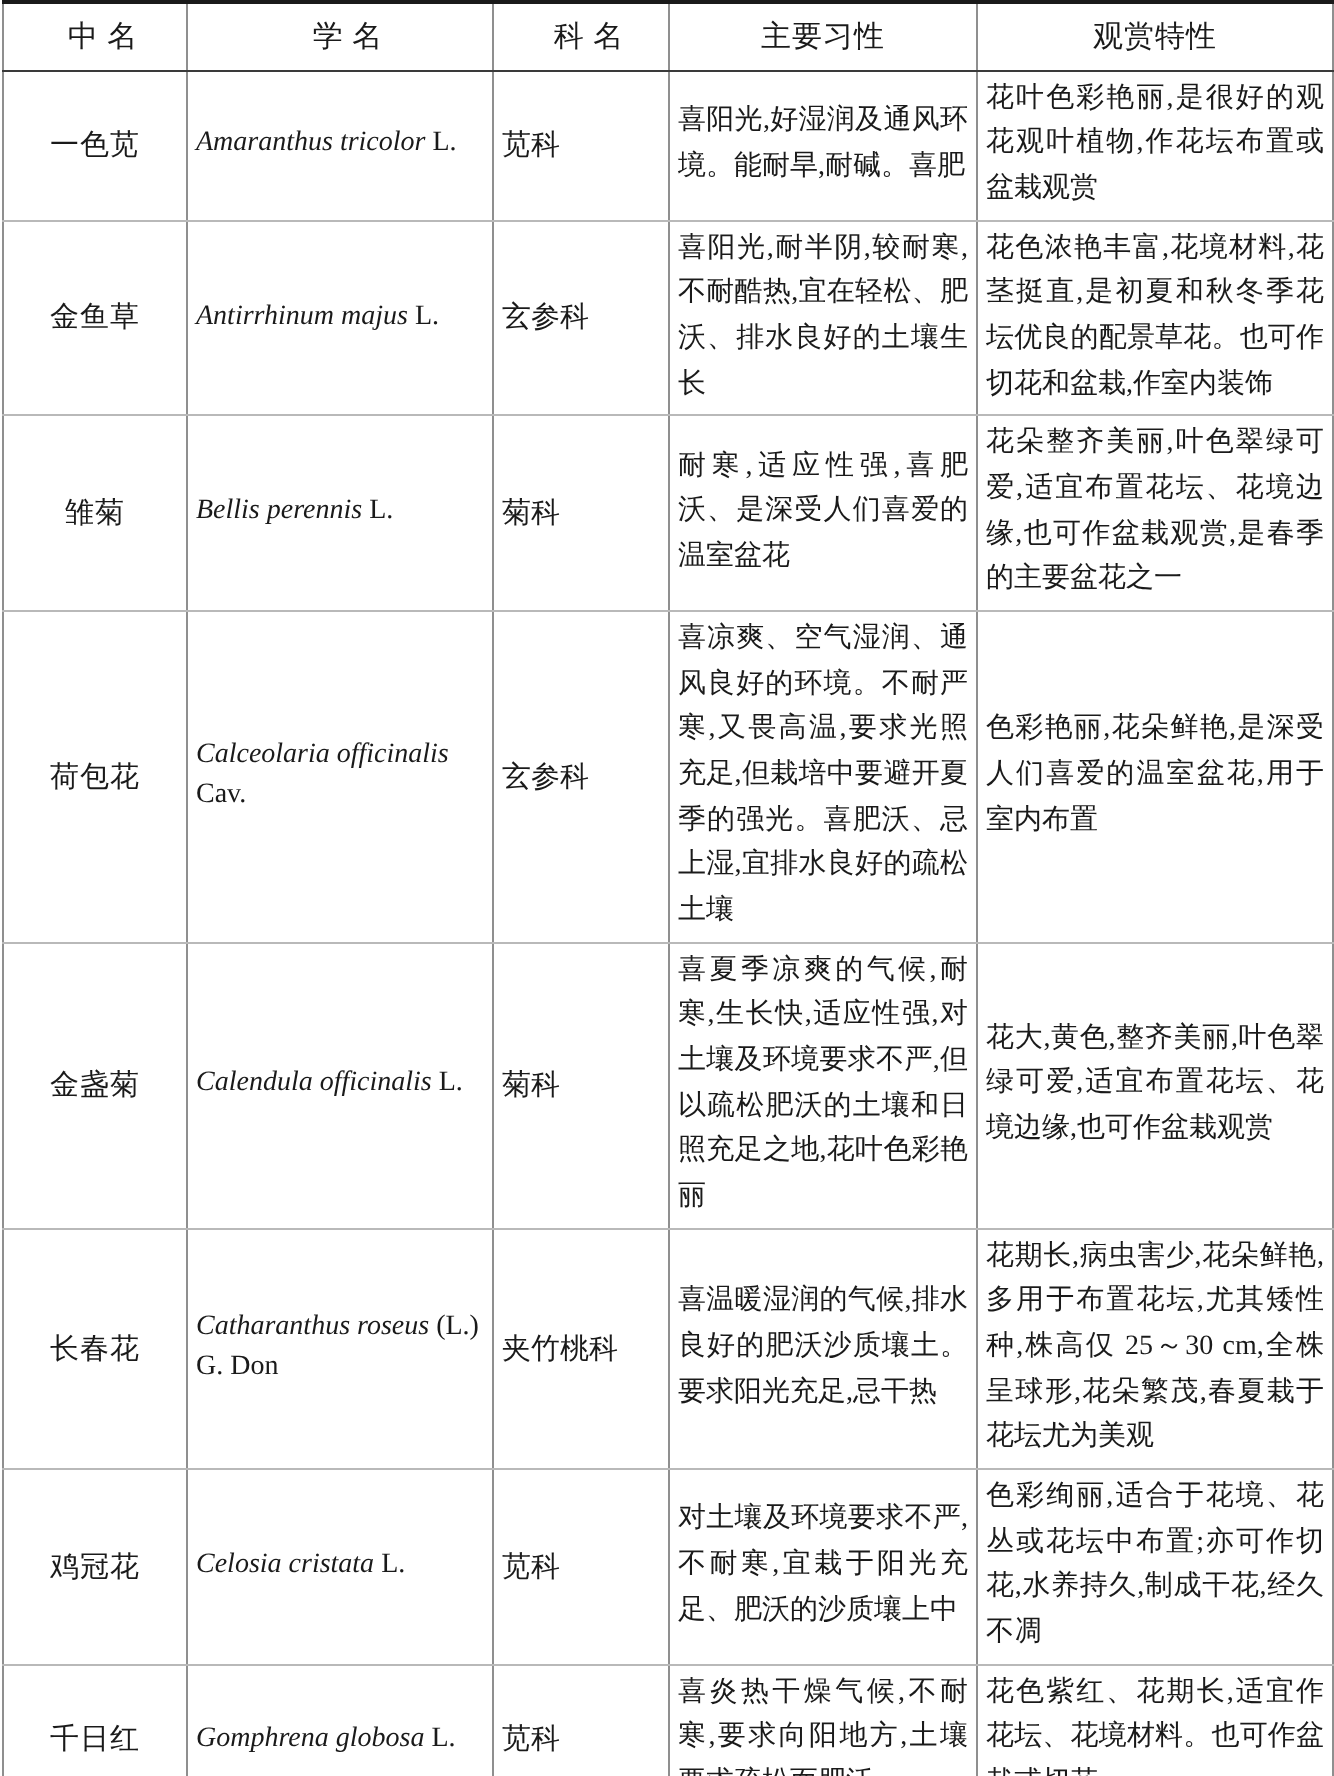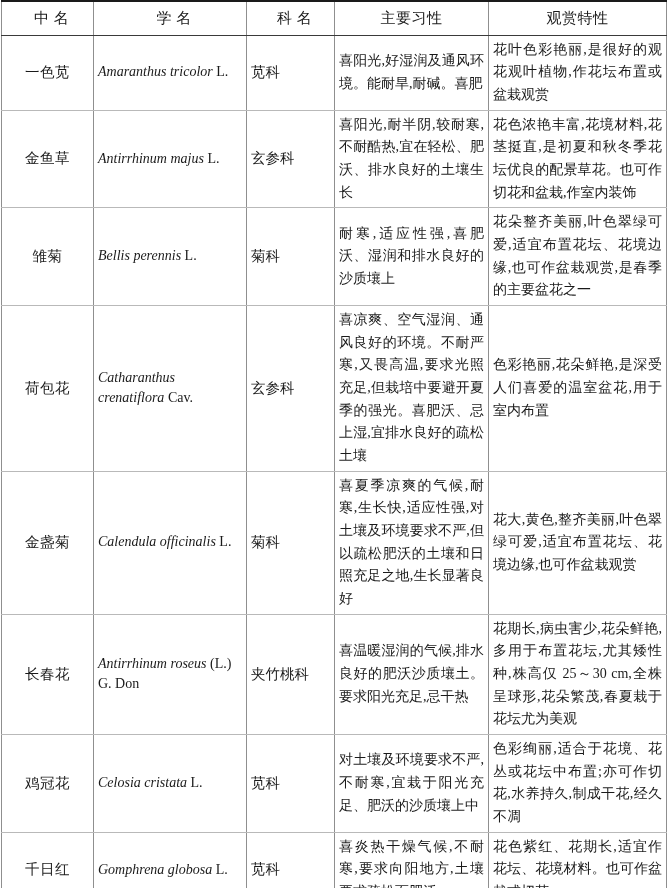--- a/index.html
+++ b/index.html
@@ -125,40 +125,40 @@
           <td class="cn-name">金鱼草</td>
           <td class="sci-name"><em>Antirrhinum majus</em> <span class="auth">L.</span></td>
           <td class="family">玄参科</td>
           <td class="habit">喜阳光,耐半阴,较耐寒,不耐酷热,宜在轻松、肥沃、排水良好的土壤生长</td>
           <td class="ornament">花色浓艳丰富,花境材料,花茎挺直,是初夏和秋冬季花坛优良的配景草花。也可作切花和盆栽,作室内装饰</td>
         </tr>
         <tr>
           <td class="cn-name">雏菊</td>
           <td class="sci-name"><em>Bellis perennis</em> <span class="auth">L.</span></td>
           <td class="family">菊科</td>
-          <td class="habit">耐寒,适应性强,喜肥沃、湿润和排水良好的沙质壤上</td>
+          <td class="habit">耐寒,适应性强,喜肥沃、是深受人们喜爱的温室盆花</td>
           <td class="ornament">花朵整齐美丽,叶色翠绿可爱,适宜布置花坛、花境边缘,也可作盆栽观赏,是春季的主要盆花之一</td>
         </tr>
         <tr>
           <td class="cn-name">荷包花</td>
-          <td class="sci-name"><em>Catharanthus crenatiflora</em> <span class="auth">Cav.</span></td>
+          <td class="sci-name"><em>Calceolaria officinalis</em> <span class="auth">Cav.</span></td>
           <td class="family">玄参科</td>
           <td class="habit">喜凉爽、空气湿润、通风良好的环境。不耐严寒,又畏高温,要求光照充足,但栽培中要避开夏季的强光。喜肥沃、忌上湿,宜排水良好的疏松土壤</td>
           <td class="ornament">色彩艳丽,花朵鲜艳,是深受人们喜爱的温室盆花,用于室内布置</td>
         </tr>
         <tr>
           <td class="cn-name">金盏菊</td>
           <td class="sci-name"><em>Calendula officinalis</em> <span class="auth">L.</span></td>
           <td class="family">菊科</td>
-          <td class="habit">喜夏季凉爽的气候,耐寒,生长快,适应性强,对土壤及环境要求不严,但以疏松肥沃的土壤和日照充足之地,生长显著良好</td>
+          <td class="habit">喜夏季凉爽的气候,耐寒,生长快,适应性强,对土壤及环境要求不严,但以疏松肥沃的土壤和日照充足之地,花叶色彩艳丽</td>
           <td class="ornament">花大,黄色,整齐美丽,叶色翠绿可爱,适宜布置花坛、花境边缘,也可作盆栽观赏</td>
         </tr>
         <tr>
           <td class="cn-name">长春花</td>
-          <td class="sci-name"><em>Antirrhinum roseus</em> <span class="auth">(L.) G. Don</span></td>
+          <td class="sci-name"><em>Catharanthus roseus</em> <span class="auth">(L.) G. Don</span></td>
           <td class="family">夹竹桃科</td>
           <td class="habit">喜温暖湿润的气候,排水良好的肥沃沙质壤土。要求阳光充足,忌干热</td>
           <td class="ornament">花期长,病虫害少,花朵鲜艳,多用于布置花坛,尤其矮性种,株高仅 25～30 cm,全株呈球形,花朵繁茂,春夏栽于花坛尤为美观</td>
         </tr>
         <tr>
           <td class="cn-name">鸡冠花</td>
           <td class="sci-name"><em>Celosia cristata</em> <span class="auth">L.</span></td>
           <td class="family">苋科</td>
           <td class="habit">对土壤及环境要求不严,不耐寒,宜栽于阳光充足、肥沃的沙质壤上中</td>
           <td class="ornament">色彩绚丽,适合于花境、花丛或花坛中布置;亦可作切花,水养持久,制成干花,经久不凋</td>

